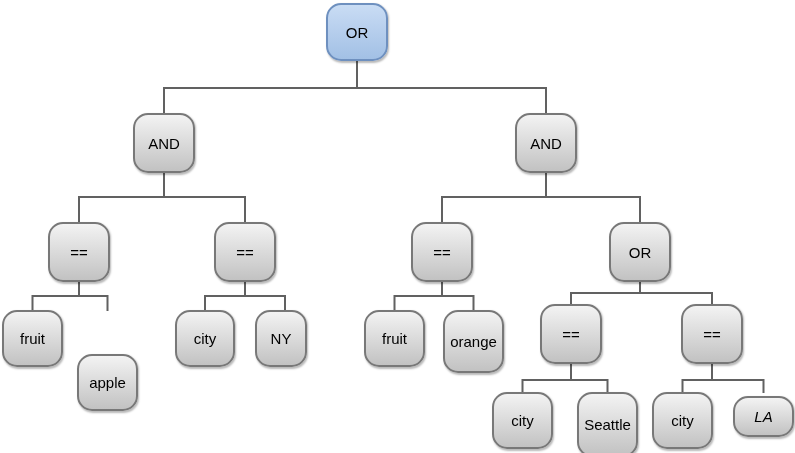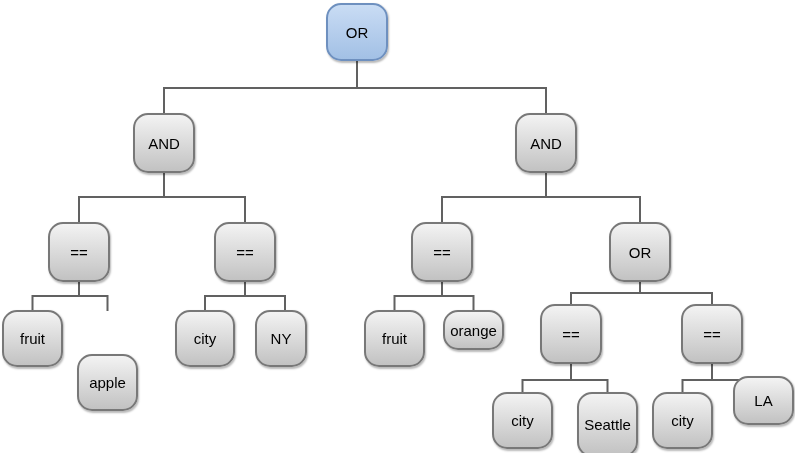--- a/index.html
+++ b/index.html
@@ -72,22 +72,22 @@
   <div class="node" style="left:48px;  top:222px; width:62px; height:60px;">==</div>
   <div class="node" style="left:214px; top:222px; width:62px; height:60px;">==</div>
   <div class="node" style="left:411px; top:222px; width:62px; height:60px;">==</div>
   <div class="node" style="left:609px; top:222px; width:62px; height:60px;">OR</div>
 
   <div class="node" style="left:2px;   top:310px; width:61px; height:57px;">fruit</div>
   <div class="node" style="left:77px;  top:310px; width:61px; height:57px;margin-top:44px;">apple</div>
   <div class="node" style="left:175px; top:310px; width:60px; height:57px;">city</div>
   <div class="node" style="left:255px; top:310px; width:52px; height:57px;">NY</div>
   <div class="node" style="left:364px; top:310px; width:61px; height:57px;">fruit</div>
-  <div class="node" style="left:443px; top:310px; width:61px; height:40px;">orange</div>
+  <div class="node" style="left:443px; top:310px; width:61px; height:63px;">orange</div>
   <div class="node" style="left:540px; top:304px; width:62px; height:60px;">==</div>
   <div class="node" style="left:681px; top:304px; width:62px; height:60px;">==</div>
 
   <div class="node" style="left:492px; top:392px; width:61px; height:57px;">city</div>
   <div class="node" style="left:577px; top:392px; width:61px; height:65px;">Seattle</div>
   <div class="node" style="left:652px; top:392px; width:61px; height:57px;">city</div>
-  <div class="node" style="left:733px; top:376px; width:61px; height:49px;">LA</div>
+  <div class="node" style="left:733px; top:396px; width:61px; height:41px;font-style:italic;">LA</div>
 
 </div>
 
 </body></html>

